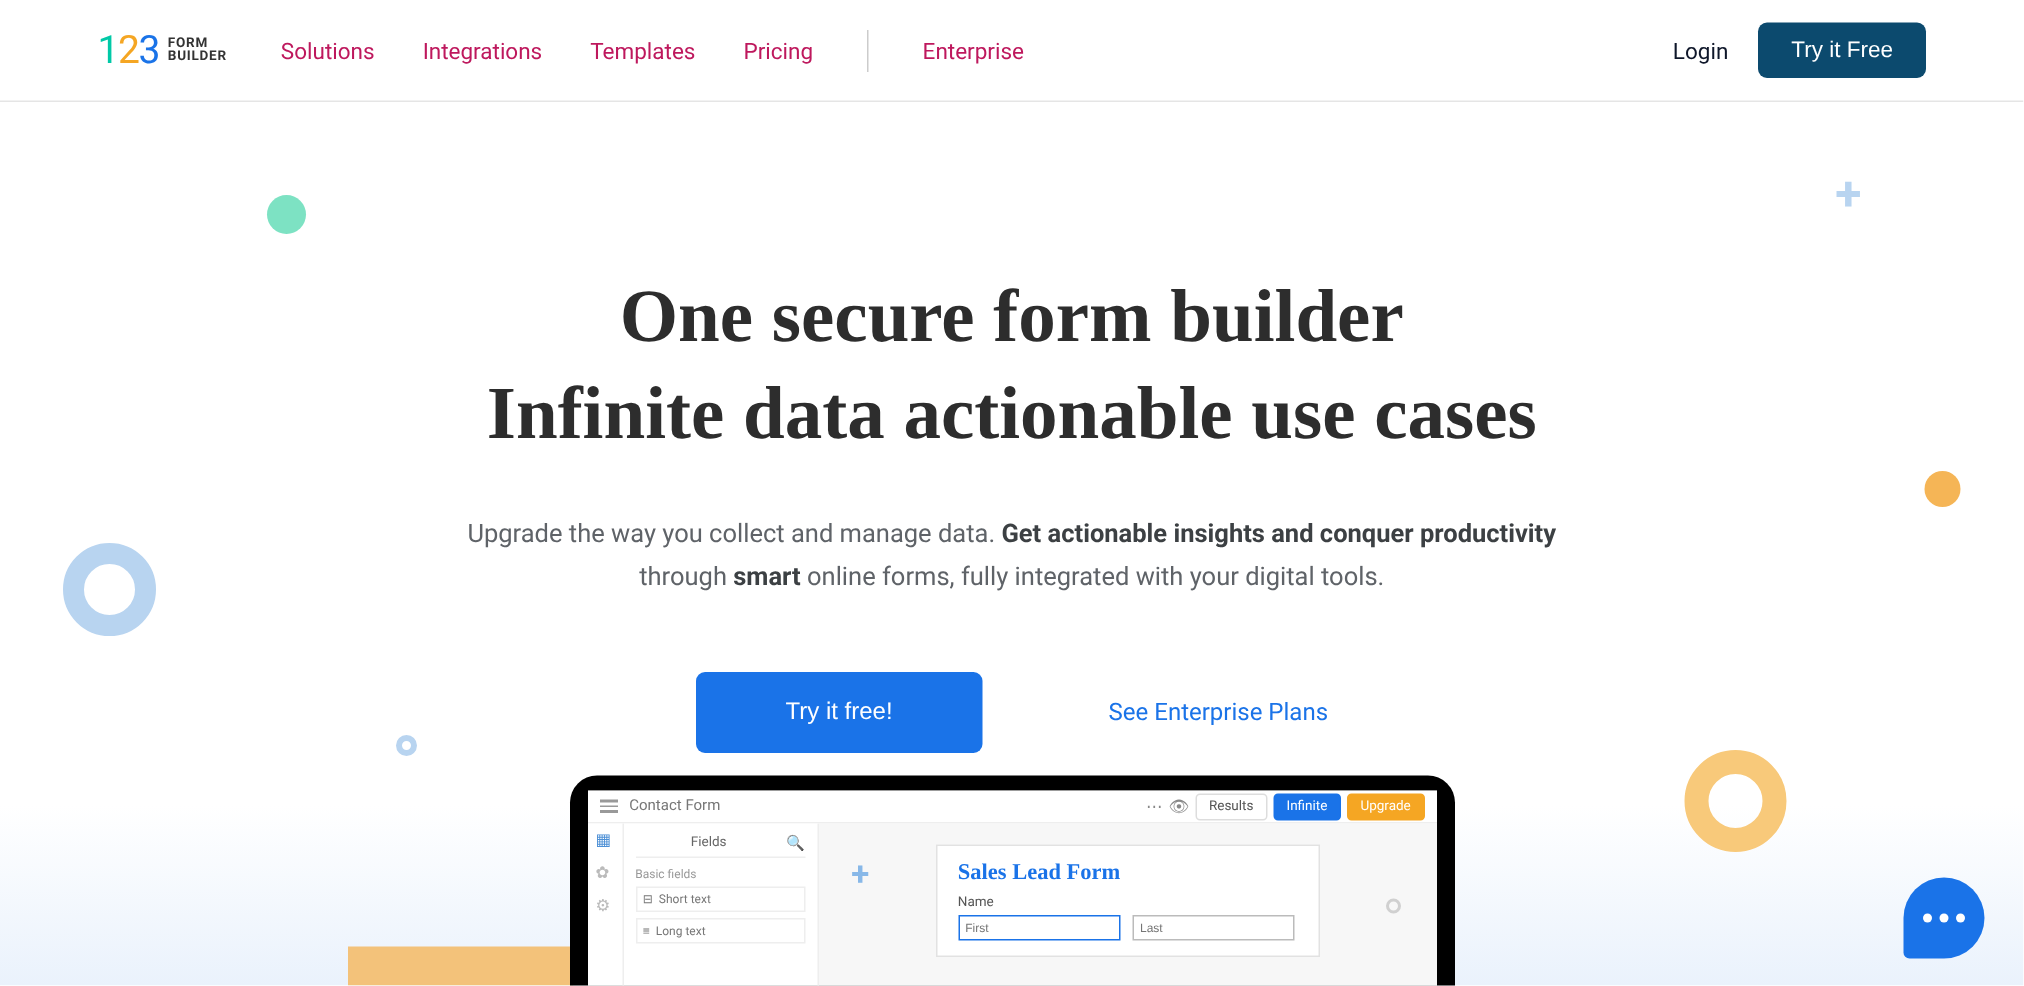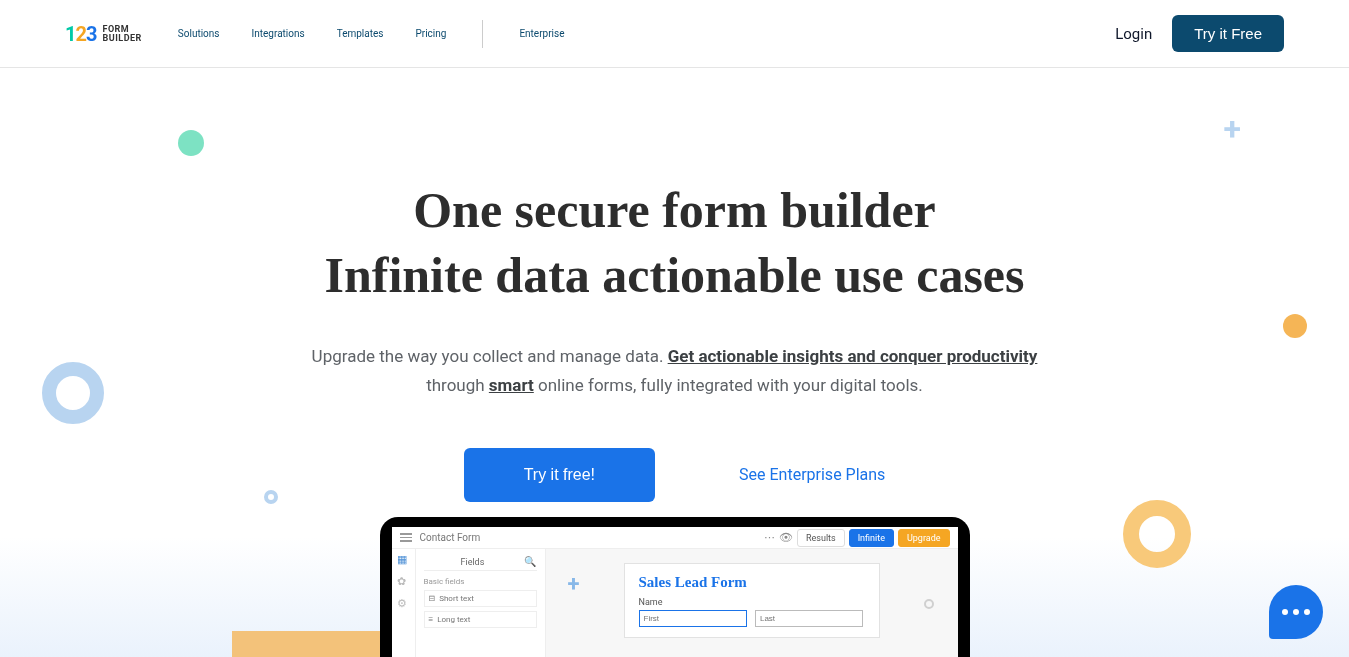--- a/index.html
+++ b/index.html
@@ -1,33 +1,33 @@
 <!DOCTYPE html>
 <html><head>
 <meta charset="utf-8">
 <style>
 * { margin: 0; padding: 0; box-sizing: border-box; }
 body { font-family: -apple-system, BlinkMacSystemFont, "Segoe UI", Roboto, Helvetica, Arial, sans-serif; background: #fff; overflow: hidden; width: 1349px; height: 657px; position: relative; }
 header { display: flex; align-items: center; padding: 0 65px; height: 68px; border-bottom: 1px solid #e5e5e5; }
 .logo { display: flex; align-items: center; gap: 6px; margin-right: 36px; }
-.logo-digits { font-size: 20px; font-weight: 700; letter-spacing: -1px; }
+.logo-digits { font-size: 26px; font-weight: 400; letter-spacing: -1px; }
 .d1 { color: #00c9a7; }
 .d2 { color: #f5a623; }
 .d3 { color: #1a73e8; }
 .logo-text { font-size: 9px; font-weight: 700; color: #333; line-height: 1; letter-spacing: 0.5px; }
 nav.main-nav { display: flex; align-items: center; gap: 32px; }
-nav.main-nav a { color: #0c4a6e; text-decoration: none; font-size: 10px; cursor: pointer; }
+nav.main-nav a { color: #be185d; text-decoration: none; font-size: 15px; cursor: pointer; }
 .nav-divider { width: 1px; height: 28px; background: #ccc; margin: 0 4px; }
 .header-right { margin-left: auto; display: flex; align-items: center; gap: 20px; }
 .login-link { color: #0f172a; text-decoration: none; font-size: 15px; cursor: pointer; }
 .btn-primary { background: #0c4a6e; color: #fff; border: none; border-radius: 6px; padding: 10px 22px; font-size: 15px; font-weight: 500; cursor: pointer; }
 .hero { text-align: center; padding-top: 110px; position: relative; }
 .hero h1 { font-family: Georgia, 'Times New Roman', serif; font-size: 50px; font-weight: 700; color: #2d2d2d; line-height: 1.3; }
 .sub { margin-top: 34px; font-size: 17px; color: #5f6368; max-width: 760px; margin-left: auto; margin-right: auto; line-height: 1.7; }
-.sub .b { font-weight: 700; color: #3c4043; text-decoration: underline; }
+.sub .b { font-weight: 700; color: #3c4043; }
 .cta-row { margin-top: 48px; display: flex; justify-content: center; align-items: center; gap: 84px; }
 .btn-large { background: #1a73e8; color: #fff; border: none; border-radius: 6px; padding: 18px 60px; font-size: 16px; font-weight: 500; cursor: pointer; }
 .link-secondary { color: #1a73e8; text-decoration: none; font-size: 16px; cursor: pointer; }
 
 
 .shape { position: absolute; pointer-events: none; }
 .s-green { width: 26px; height: 26px; background: #7de2c3; border-radius: 50%; top: 130px; left: 178px; }
 .s-plus { top: 110px; right: 108px; color: #b8d4f0; font-size: 32px; font-weight: 700; }
 .s-ring-blue { width: 62px; height: 62px; border: 14px solid #b8d4f0; border-radius: 50%; top: 362px; left: 42px; }
 .s-ring-small { width: 14px; height: 14px; border: 4px solid #b8d4f0; border-radius: 50%; top: 490px; left: 264px; }

